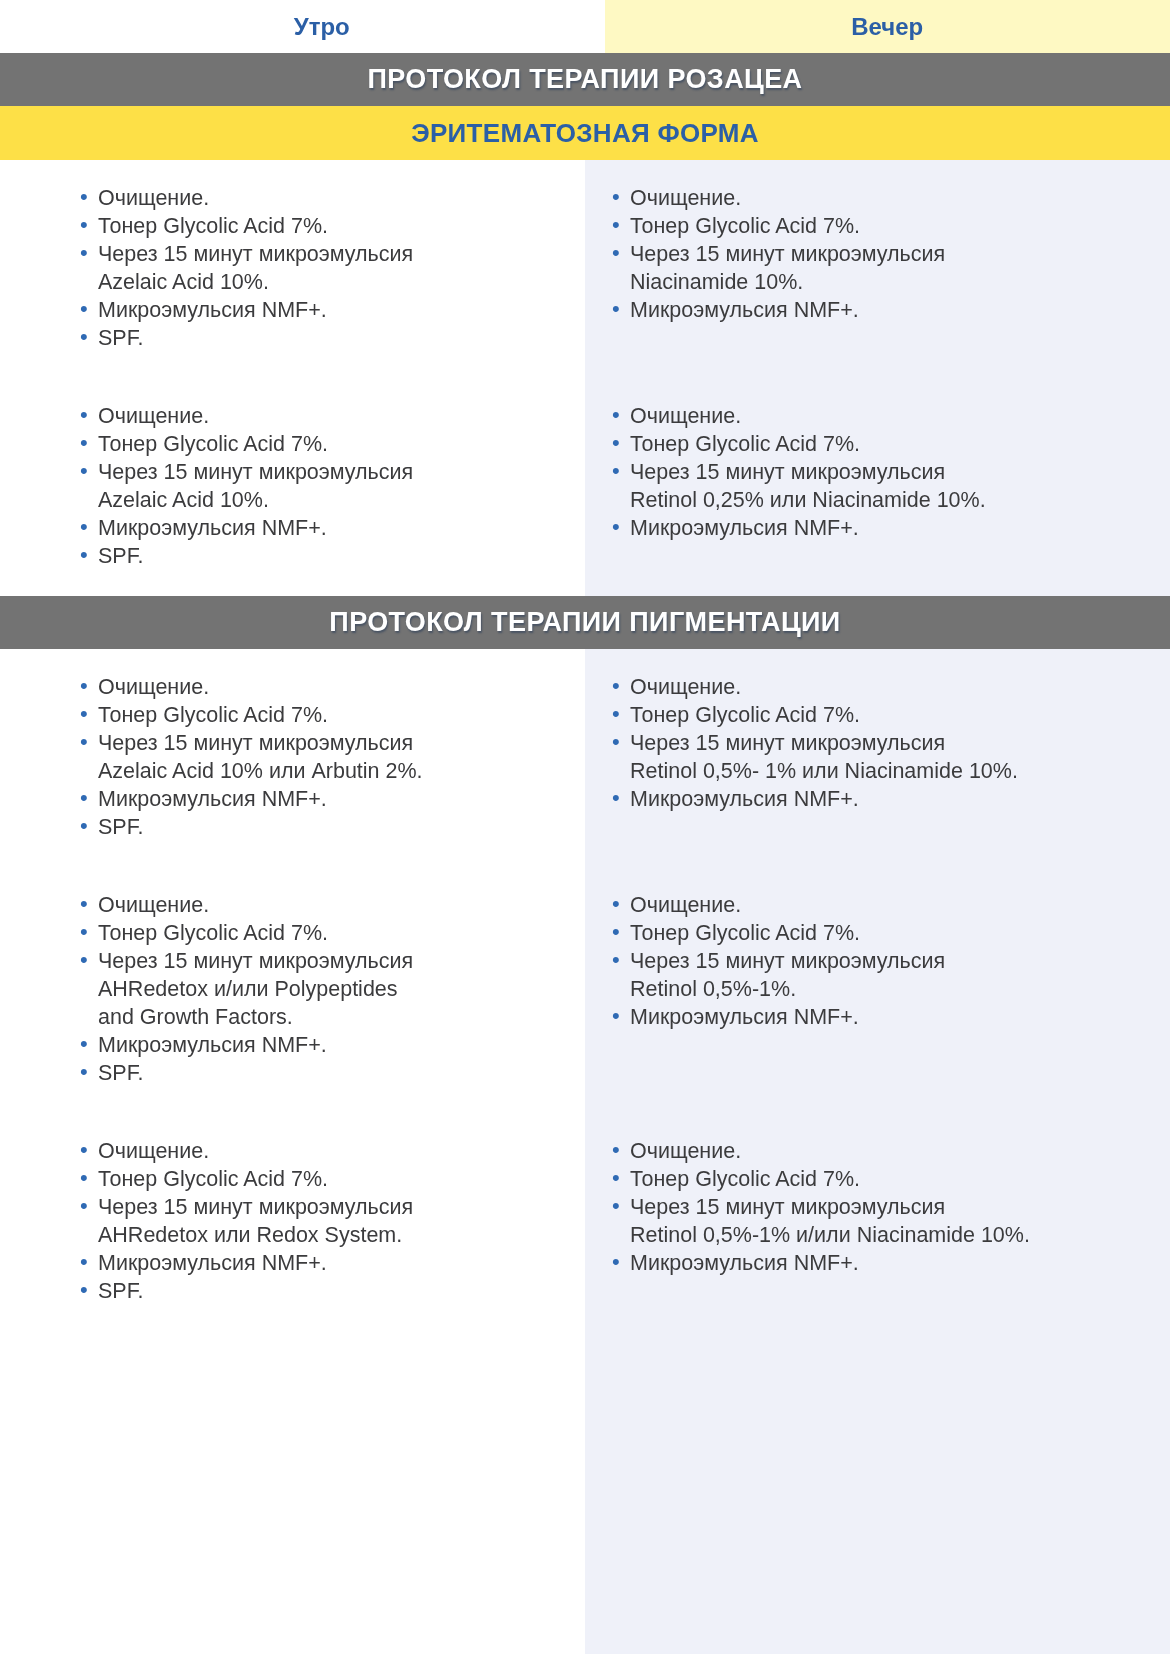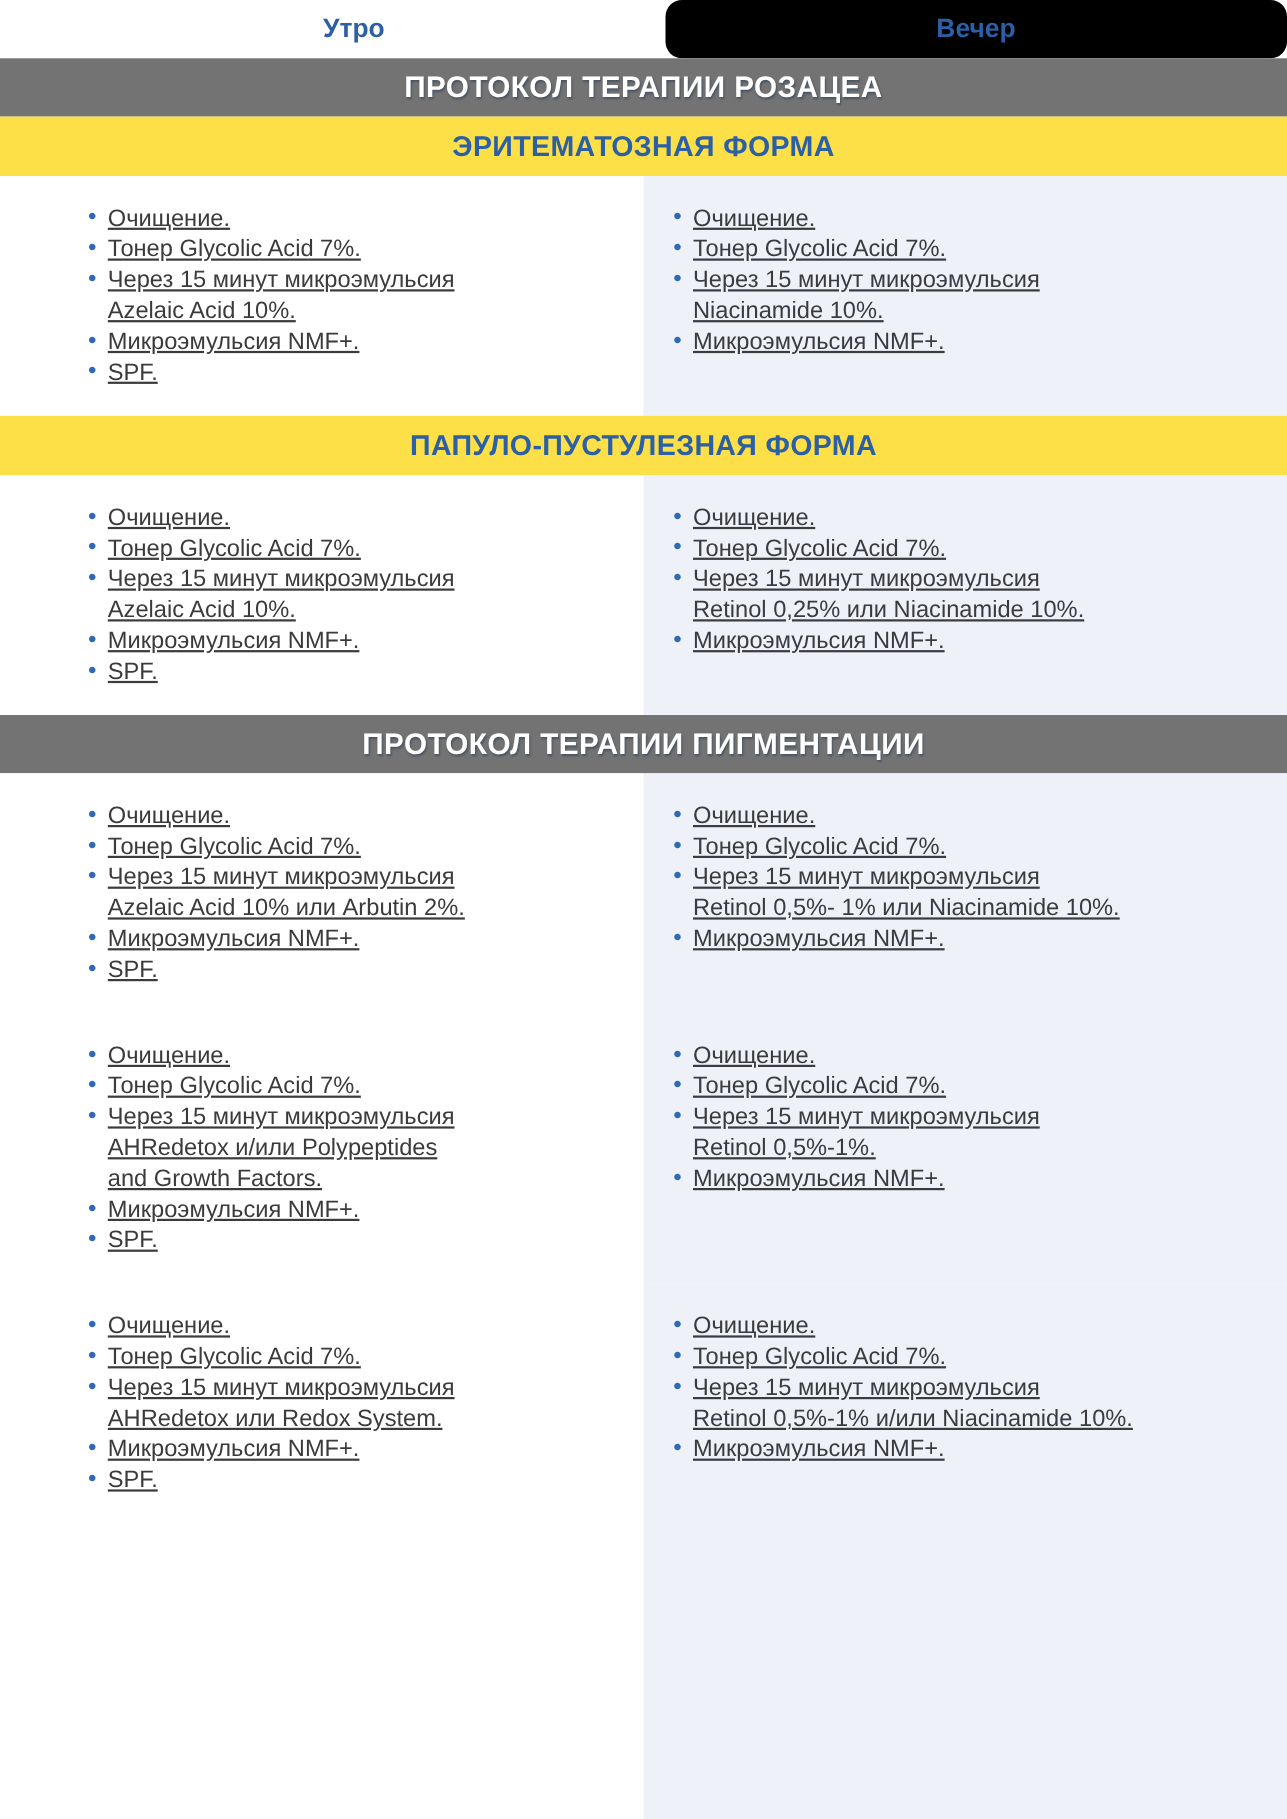--- a/index.html
+++ b/index.html
@@ -9,42 +9,42 @@
     background:#ffffff;
     font-family:"Liberation Sans",sans-serif;
     overflow:hidden;
   }
   
   .cols-header{display:flex;height:53px;flex:0 0 auto;padding-left:39px;}
   .col-head{
     width:50%;display:flex;align-items:center;justify-content:center;
     font-weight:bold;font-size:24px;color:#2b5fa6;background:#ffffff;
   }
-  .col-head.evening{background:#000000;border-radius:15px;}
+  .col-head.evening{background:#fef9c3;}
   
   .banner{
     height:53px;flex:0 0 auto;background:#737373;color:#ffffff;
     display:flex;align-items:center;justify-content:center;
     font-weight:bold;font-size:27px;letter-spacing:.4px;
     text-shadow:1px 2px 2px rgba(20,45,80,.45);
   }
   
   .subband{
     height:54px;flex:0 0 auto;background:#fde047;color:#2b5fa6;
     display:flex;align-items:center;justify-content:center;
     font-weight:bold;font-size:26px;letter-spacing:.3px;
   }
   
   .list-row{display:flex;flex:0 0 auto;}
   .list-row.grow{flex:1 1 auto;}
   .col{width:50%;padding:24px 0 26px;background:#ffffff;}
   .col.evening{background:#eff1f9;}
   ul.protocol-list{
     list-style:none;margin:0;padding:0;
-    font-size:21.5px;line-height:28px;color:#3b3b3d;text-decoration:underline;
+    font-size:21.5px;line-height:28px;color:#3b3b3d;
   }
   .col.morning ul.protocol-list{margin-left:80px;}
   .col.evening ul.protocol-list{margin-left:27px;}
   ul.protocol-list li{
     position:relative;padding-left:18px;white-space:pre-line;
   }
   ul.protocol-list li::before{
     content:"\2022";position:absolute;left:0;top:-1px;
     color:#2f6ab4;font-size:22px;
   }
@@ -77,21 +77,20 @@
       <ul class="protocol-list">
         <li>Очищение.</li>
         <li>Тонер Glycolic Acid 7%.</li>
         <li>Через 15 минут микроэмульсия
 Niacinamide 10%.</li>
         <li>Микроэмульсия NMF+.</li>
       </ul>
     </div>
   </div>
 
-  <div class="subband">ПАПУЛО-ПУСТУЛЕЗНАЯ ФОРМА</div>
   <div class="list-row">
     <div class="col morning">
       <ul class="protocol-list">
         <li>Очищение.</li>
         <li>Тонер Glycolic Acid 7%.</li>
         <li>Через 15 минут микроэмульсия
 Azelaic Acid 10%.</li>
         <li>Микроэмульсия NMF+.</li>
         <li>SPF.</li>
       </ul>

